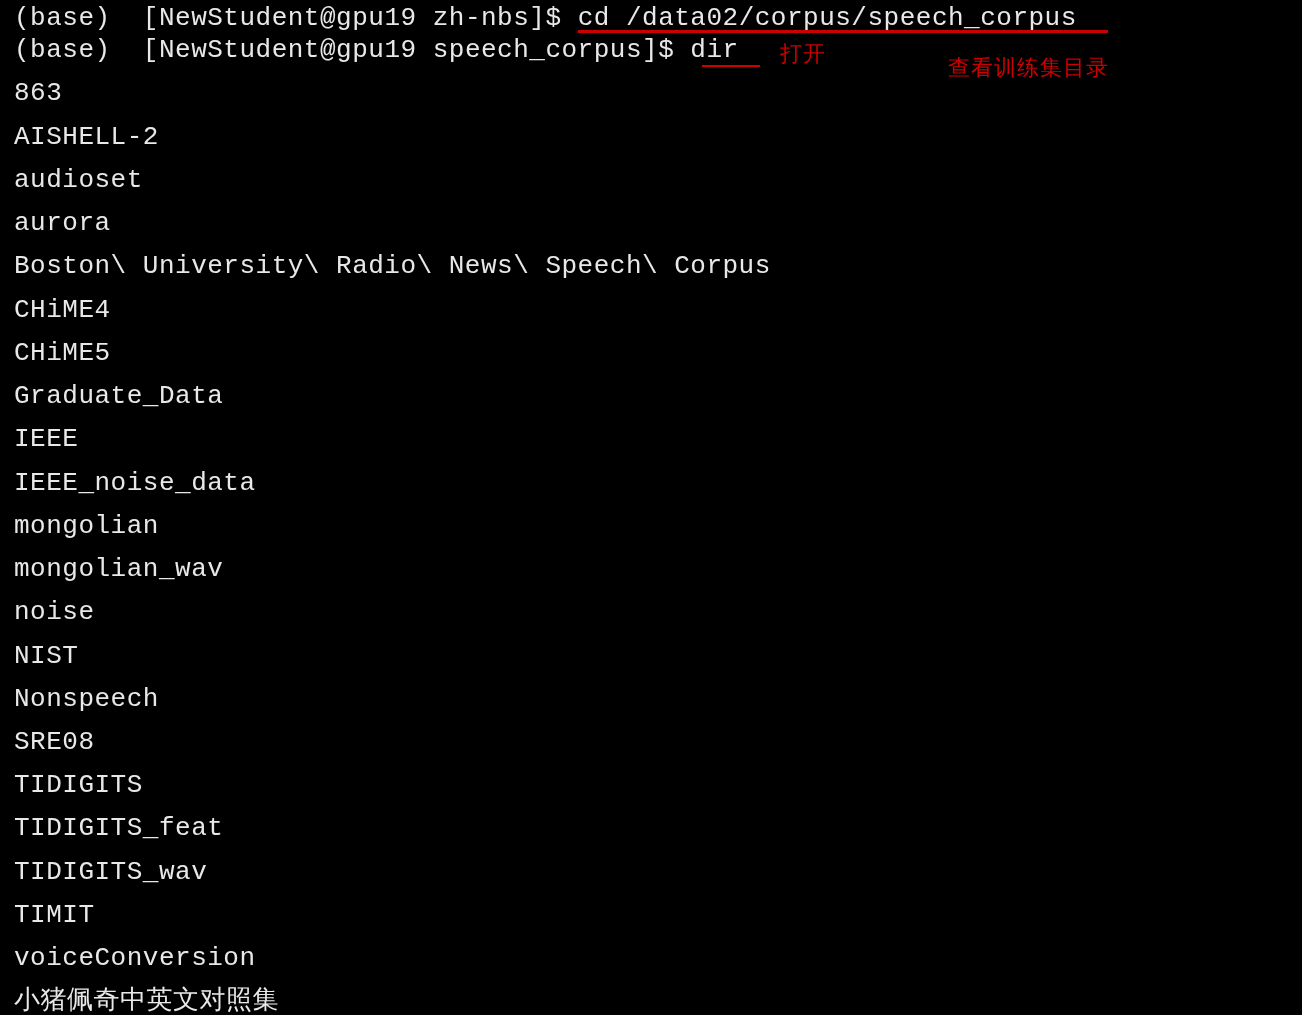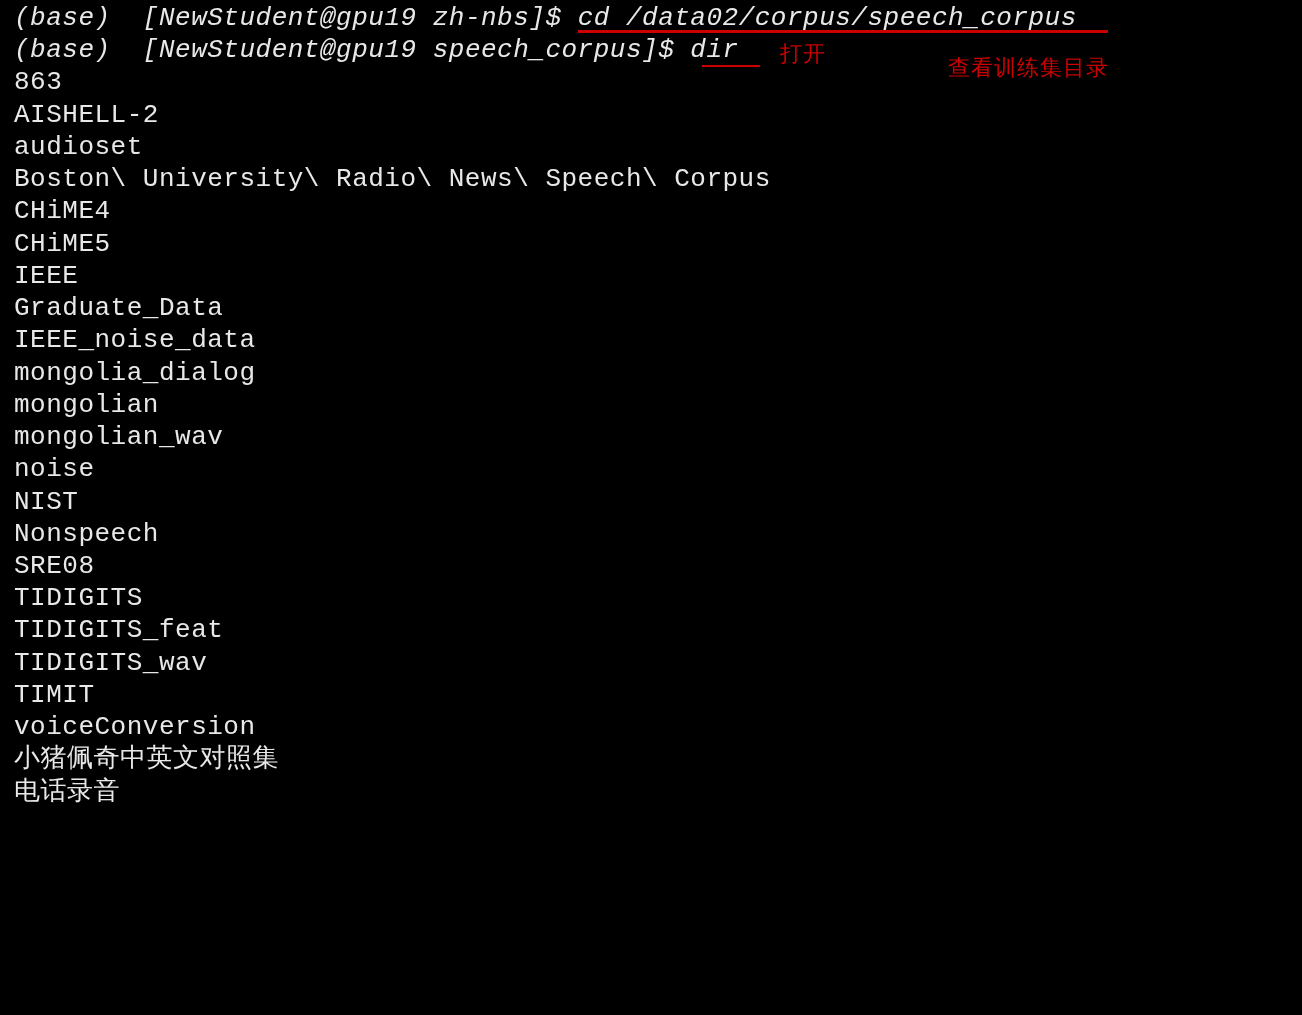--- a/index.html
+++ b/index.html
@@ -15,21 +15,20 @@
       line-height: 1.24;
       padding: 2px 14px;
       width: 1302px;
       height: 1015px;
       overflow: hidden;
       position: relative;
       letter-spacing: 0.5px;
     }
     .terminal-line {
       white-space: pre;
-      font-style: italic;
     }
     .underline-red-1 {
       position: absolute;
       top: 30px;
       left: 578px;
       width: 530px;
       height: 3px;
       background-color: #cc0000;
     }
     .underline-red-2 {
@@ -50,39 +49,40 @@
     .annotation-1 {
       top: 40px;
       left: 780px;
     }
     .annotation-2 {
       top: 54px;
       left: 948px;
     }
     .output-line {
       white-space: pre;
+      margin-top: 11px;
     }
   </style>
 </head>
 <body>
 
 <div class="terminal-line"><span>(base)</span>  <span>[NewStudent@gpu19 zh-nbs]$</span> <span>cd /data02/corpus/speech_corpus</span></div>
 <div class="terminal-line"><span>(base)</span>  <span>[NewStudent@gpu19 speech_corpus]$</span> <span>dir</span></div>
 
 <div id="listing-container">
     <div class="output-line">863</div>
     <div class="output-line">AISHELL-2</div>
     <div class="output-line">audioset</div>
+    <div class="output-line">aurora</div>
     <div class="output-line">Boston\ University\ Radio\ News\ Speech\ Corpus</div>
     <div class="output-line">CHiME4</div>
     <div class="output-line">CHiME5</div>
+    <div class="output-line">Graduate_Data</div>
     <div class="output-line">IEEE</div>
-    <div class="output-line">Graduate_Data</div>
     <div class="output-line">IEEE_noise_data</div>
-    <div class="output-line">mongolia_dialog</div>
     <div class="output-line">mongolian</div>
     <div class="output-line">mongolian_wav</div>
     <div class="output-line">noise</div>
     <div class="output-line">NIST</div>
     <div class="output-line">Nonspeech</div>
     <div class="output-line">SRE08</div>
     <div class="output-line">TIDIGITS</div>
     <div class="output-line">TIDIGITS_feat</div>
     <div class="output-line">TIDIGITS_wav</div>
     <div class="output-line">TIMIT</div>

